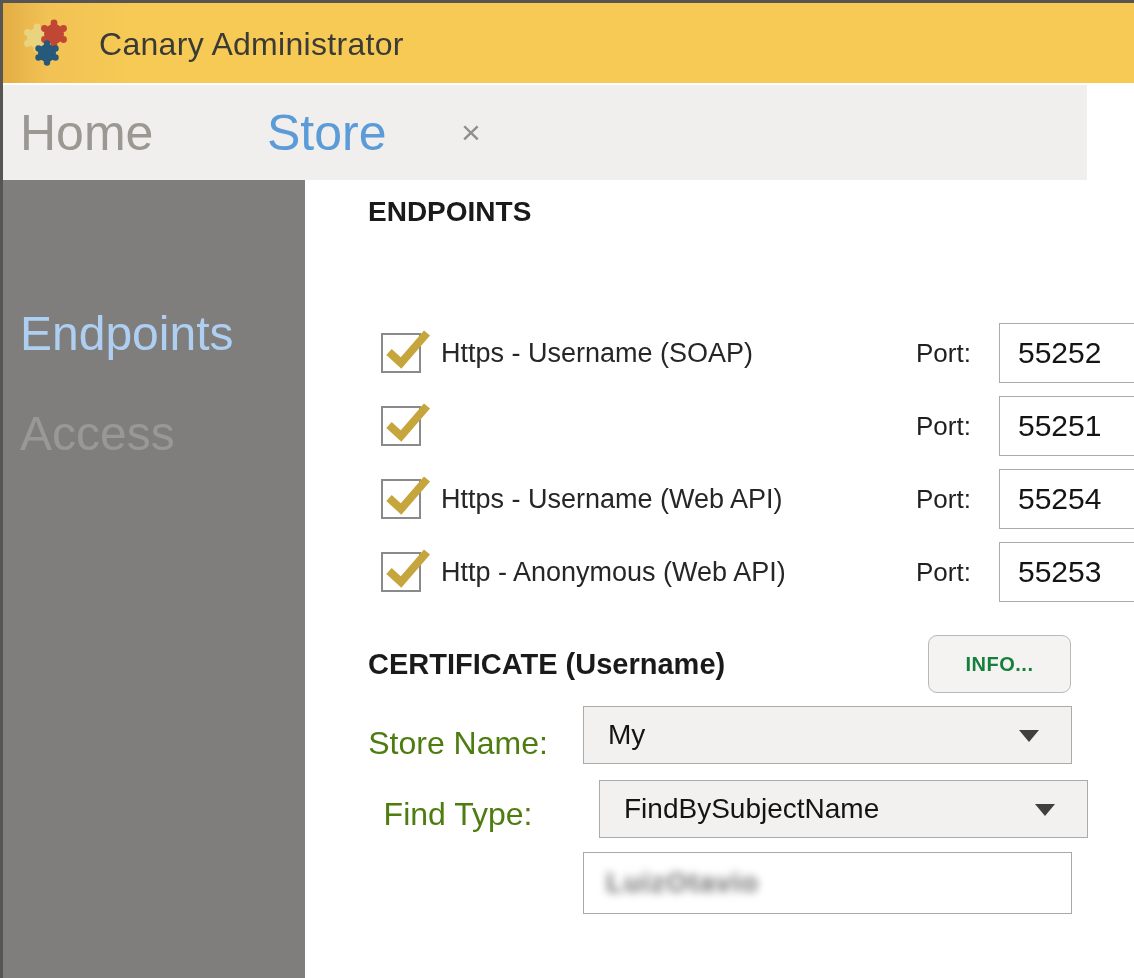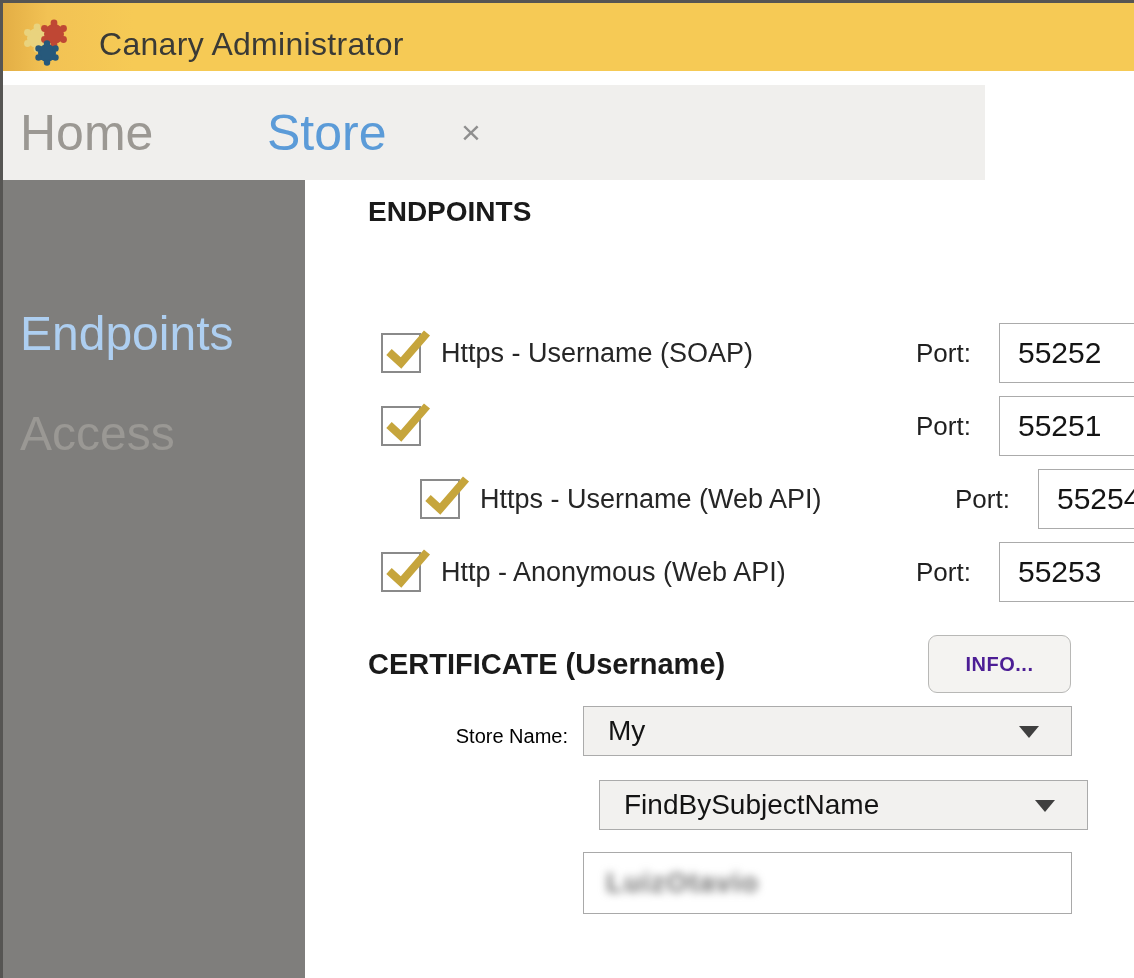--- a/index.html
+++ b/index.html
@@ -21,69 +21,69 @@
   }
   *{margin:0;padding:0;box-sizing:border-box;}
   html,body{background:#cfcfcf;}
   body{font-family:"Liberation Sans", sans-serif;}
   #app{
     position:relative;width:1134px;height:978px;background:#ffffff;
     overflow:hidden;border-top:3px solid var(--border-dark);border-left:3px solid var(--border-dark);
   }
   
   .titlebar{
-    position:absolute;left:0;top:0;width:1131px;height:68px;
+    position:absolute;left:0;top:0;width:1131px;height:80px;
     background:linear-gradient(90deg,var(--titlebar-yellow-dark) 0px,#f2c254 45px,var(--titlebar-yellow) 130px,var(--titlebar-yellow) 100%);
     display:flex;align-items:center;
   }
   .logo{position:absolute;left:18px;top:16px;width:50px;height:50px;}
   .app-title{position:absolute;left:96px;top:0;height:82px;display:flex;align-items:center;
     font-size:32px;font-weight:400;color:#3a3a36;letter-spacing:.3px;}
   
-  .tabbar{position:absolute;left:0;top:82px;width:982px;height:95px;background:var(--tabbar-bg);padding-left:40px;}
+  .tabbar{position:absolute;left:0;top:82px;width:1084px;height:95px;background:var(--tabbar-bg);padding-left:40px;}
   .tab{position:absolute;top:0;height:95px;display:flex;align-items:center;
     font-size:50px;font-weight:300;cursor:default;}
   .tab-home{left:17px;color:var(--tab-inactive);}
   .tab-sender{left:264px;color:var(--tab-active-blue);}
   .tab-close{position:absolute;left:458px;top:0;height:95px;display:flex;align-items:center;
     font-size:34px;font-weight:400;color:#8f8f8f;}
   
   .sidebar{position:absolute;left:0;top:177px;width:302px;height:801px;background:var(--sidebar-bg);}
   .side-item{position:absolute;left:17px;font-size:48px;font-weight:300;line-height:56px;color:var(--sidebar-inactive);}
   .side-item.active{color:var(--sidebar-active);}
   .si-0{top:26px;}
   .si-1{top:126px;}
   .si-2{top:226px;}
   
   .content{position:absolute;left:305px;top:177px;width:829px;height:801px;background:#ffffff;}
   .section-heading{position:absolute;left:60px;font-size:28px;font-weight:700;color:#1a1a1a;}
   .h-endpoints{top:16px;}
   .h-certificate{top:468px;font-size:29px;}
   
   .cb-row{position:absolute;left:73px;height:40px;display:flex;align-items:center;}
-  .r0{top:80px;}  .r1{top:153px;}  .r2{top:226px;}  .r3{top:299px;margin-left:39px;}  .r4{top:372px;}
+  .r0{top:80px;}  .r1{top:153px;}  .r2{top:226px;}  .r3{top:299px;}  .r4{top:372px;}
   .checkbox{position:relative;width:40px;height:40px;border:2px solid #8a8a8a;background:#fff;flex:0 0 auto;}
   .checkbox svg{position:absolute;left:3px;top:-4px;overflow:visible;}
   .cb-row.disabled .checkbox{border-color:#9e9e9e;}
   .cb-row.disabled .checkbox svg path{stroke:#cbb159;}
   .cb-label{margin-left:20px;font-size:27px;color:var(--text-dark);white-space:nowrap;}
   .cb-row.disabled .cb-label{color:var(--disabled-text);}
   .port-label{position:absolute;left:535px;font-size:26px;color:#1f1f1f;height:40px;display:flex;align-items:center;top:0;}
   .port-box{position:absolute;left:618px;width:144px;height:60px;top:-10px;
     border:1px solid var(--field-border);background:#fff;font-family:"Liberation Sans",sans-serif;
     font-size:30px;color:#141414;padding-left:18px;outline:none;}
   
   .info-btn{position:absolute;left:620px;top:455px;width:143px;height:58px;border-radius:9px;
     border:1px solid #b8b8b6;background:var(--btn-bg);font-family:"Liberation Sans",sans-serif;
-    font-size:20px;font-weight:700;color:#4c1d95;letter-spacing:.5px;}
-  .form-label{position:absolute;left:40px;width:220px;text-align:right;font-size:20px;color:#000000;white-space:nowrap;}
+    font-size:20px;font-weight:700;color:#15803d;letter-spacing:.5px;}
+  .form-label{position:absolute;left:40px;width:220px;text-align:center;font-size:32px;color:#4d7c0f;white-space:nowrap;}
   .fl-store{top:545px;}
   .fl-find{top:616px;}
   .fl-subject{top:689px;}
-  .dropdown{position:absolute;left:275px;width:489px;height:50px;background:var(--field-bg);
+  .dropdown{position:absolute;left:275px;width:489px;height:58px;background:var(--field-bg);
     border:1px solid var(--field-border);display:flex;align-items:center;padding-left:24px;
     font-size:28px;color:#141414;cursor:default;}
   .dd-store{top:526px;}
   .dd-find{top:600px;margin-left:16px;}
   .dd-arrow{position:absolute;right:32px;top:50%;margin-top:-5px;width:0;height:0;
     border-left:10px solid transparent;border-right:10px solid transparent;border-top:12px solid #3f3f3f;}
   .text-field{position:absolute;left:275px;top:672px;width:489px;height:62px;background:#fff;
     border:1px solid #a9a9a9;display:flex;align-items:center;padding-left:22px;}
   .blurred{filter:blur(4px);font-size:28px;color:#6f6f6f;font-weight:600;letter-spacing:1px;}
 </style>
@@ -189,20 +189,21 @@
 
     <div class="section-heading h-certificate">CERTIFICATE (Username)</div>
     <button class="info-btn">INFO...</button>
 
     <div class="form-label fl-store">Store Name:</div>
     <div class="dropdown dd-store">
       <span>My</span>
       <span class="dd-arrow"></span>
     </div>
 
+    <div class="form-label fl-find">Find Type:</div>
     <div class="dropdown dd-find">
       <span>FindBySubjectName</span>
       <span class="dd-arrow"></span>
     </div>
 
     <div class="text-field">
       <span class="blurred">LuizOtavio</span>
     </div>
 
   </div>

